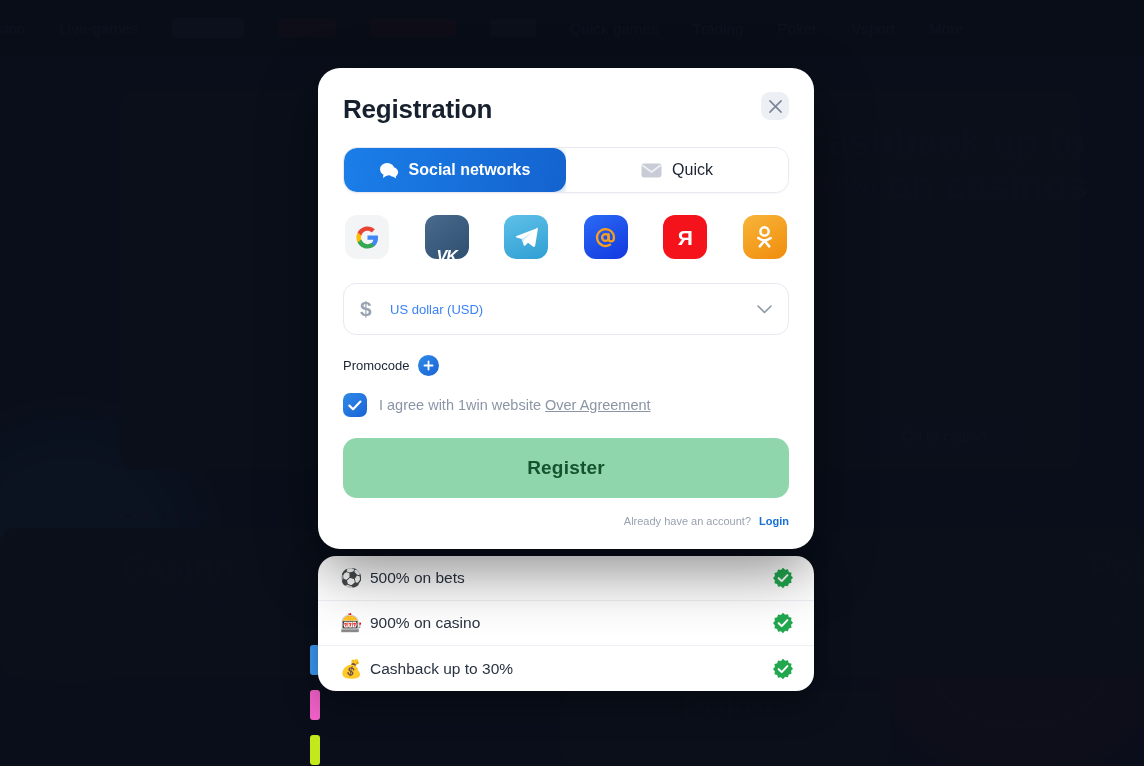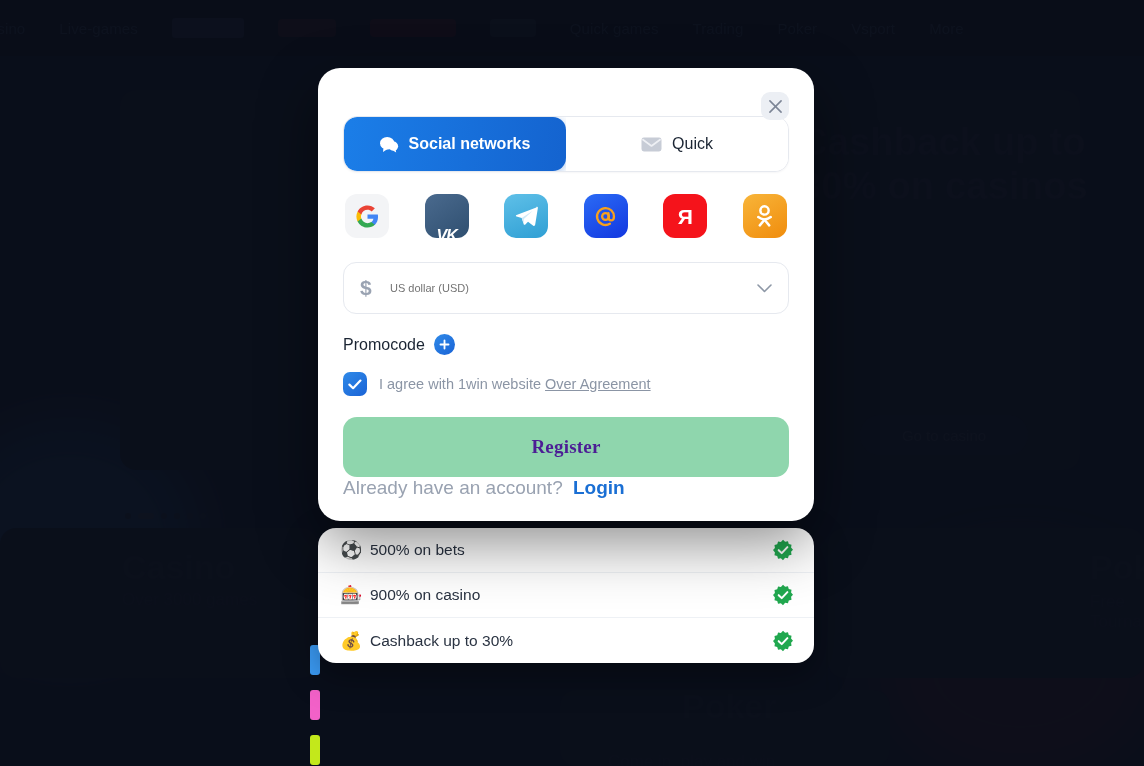--- a/index.html
+++ b/index.html
@@ -98,21 +98,21 @@
   #tabs {
     margin-top:22px;
     display:flex;
     border:1px solid #e6e9ef;
     border-radius:14px;
     background:#fff;
     overflow:hidden;
     box-shadow:0 1px 2px rgba(20,30,50,.04);
   }
   .tab {
-    flex:1; height:54px;
+    flex:1; height:44px;
     display:flex; align-items:center; justify-content:center; gap:10px;
     font-size:16px; cursor:pointer; background:#fff; border:none;
     color:#1b2533;
   }
   .tab.active {
     background:linear-gradient(100deg,#1b7ee8 0%,#1463cf 100%);
     color:#fff; font-weight:bold;
     border-radius:13px;
     box-shadow:0 2px 8px rgba(20,99,207,.35);
   }
@@ -134,28 +134,28 @@
   #currency {
     margin-top:24px;
     height:52px;
     border:1px solid #e6e9ef; border-radius:13px;
     display:flex; align-items:center; padding:0 16px;
     cursor:pointer; background:#fff;
   }
   #currency .cur-sym {
     font-size:21px; font-weight:bold; color:#9aa3b2; width:30px;
   }
-  #currency .cur-label { font-size:11px; color:#737373; flex:1; }
+  #currency .cur-label { font-size:13px; color:#3b82f6; flex:1; }
   #currency .chev { color:#8d97a6; }
 
   
   #promo-row {
     margin-top:20px; display:flex; align-items:center; gap:9px;
   }
-  #promo-row .plabel { font-size:16px; color:#1b2533; }
+  #promo-row .plabel { font-size:13px; color:#1b2533; }
   #promo-add {
     width:21px; height:21px; border-radius:50%;
     background:linear-gradient(140deg,#2f8ae8,#1a63d6);
     display:flex; align-items:center; justify-content:center;
     cursor:pointer; border:none;
   }
 
   
   #agree-row {
     margin-top:17px; display:flex; align-items:center; gap:12px;
@@ -167,26 +167,25 @@
     cursor:pointer; flex:0 0 auto;
   }
   #agree-text { font-size:14.5px; color:#8b95a5; }
   #agree-text a { color:#8b95a5; text-decoration:underline; }
 
   
   #register-btn {
     margin-top:21px; width:100%; height:60px;
     border:none; border-radius:14px; cursor:pointer;
     background:#8fd6ad;
-    color:#4c1d95; font-size:19px; font-weight:bold;
+    color:#14532d; font-size:19px; font-weight:bold;
     letter-spacing:.2px;
-    font-family:Liberation Serif, serif;
   }
   #login-row {
-    text-align:left; font-size:19px; color:#99a2b1;
+    margin-top:17px; text-align:right; font-size:11px; color:#99a2b1;
   }
   #login-row .login-link {
     color:#1a6fd4; font-weight:bold; margin-left:5px; cursor:pointer;
   }
 
   
   #bonus-card {
     position:relative;
     margin-top:7px;
     background:#fff;
@@ -263,20 +262,21 @@
 </div>
 
 <div id="modal-wrap">
 
   <div class="accent" style="top:577px; background:#3b9bf5;"></div>
   <div class="accent" style="top:622px; background:#f261c8;"></div>
   <div class="accent" style="top:667px; background:#c3e81b;"></div>
 
   <div id="reg-modal">
 
+    <h1 id="modal-title">Registration</h1>
 
     <button id="close-btn" aria-label="Close">
       <svg viewBox="0 0 14 14">
         <path d="M1 1 L13 13 M13 1 L1 13" stroke="#7c8596" stroke-width="1.7" stroke-linecap="round" fill="none"></path>
       </svg>
     </button>
 
     
     <div id="tabs">
       <button class="tab active">

